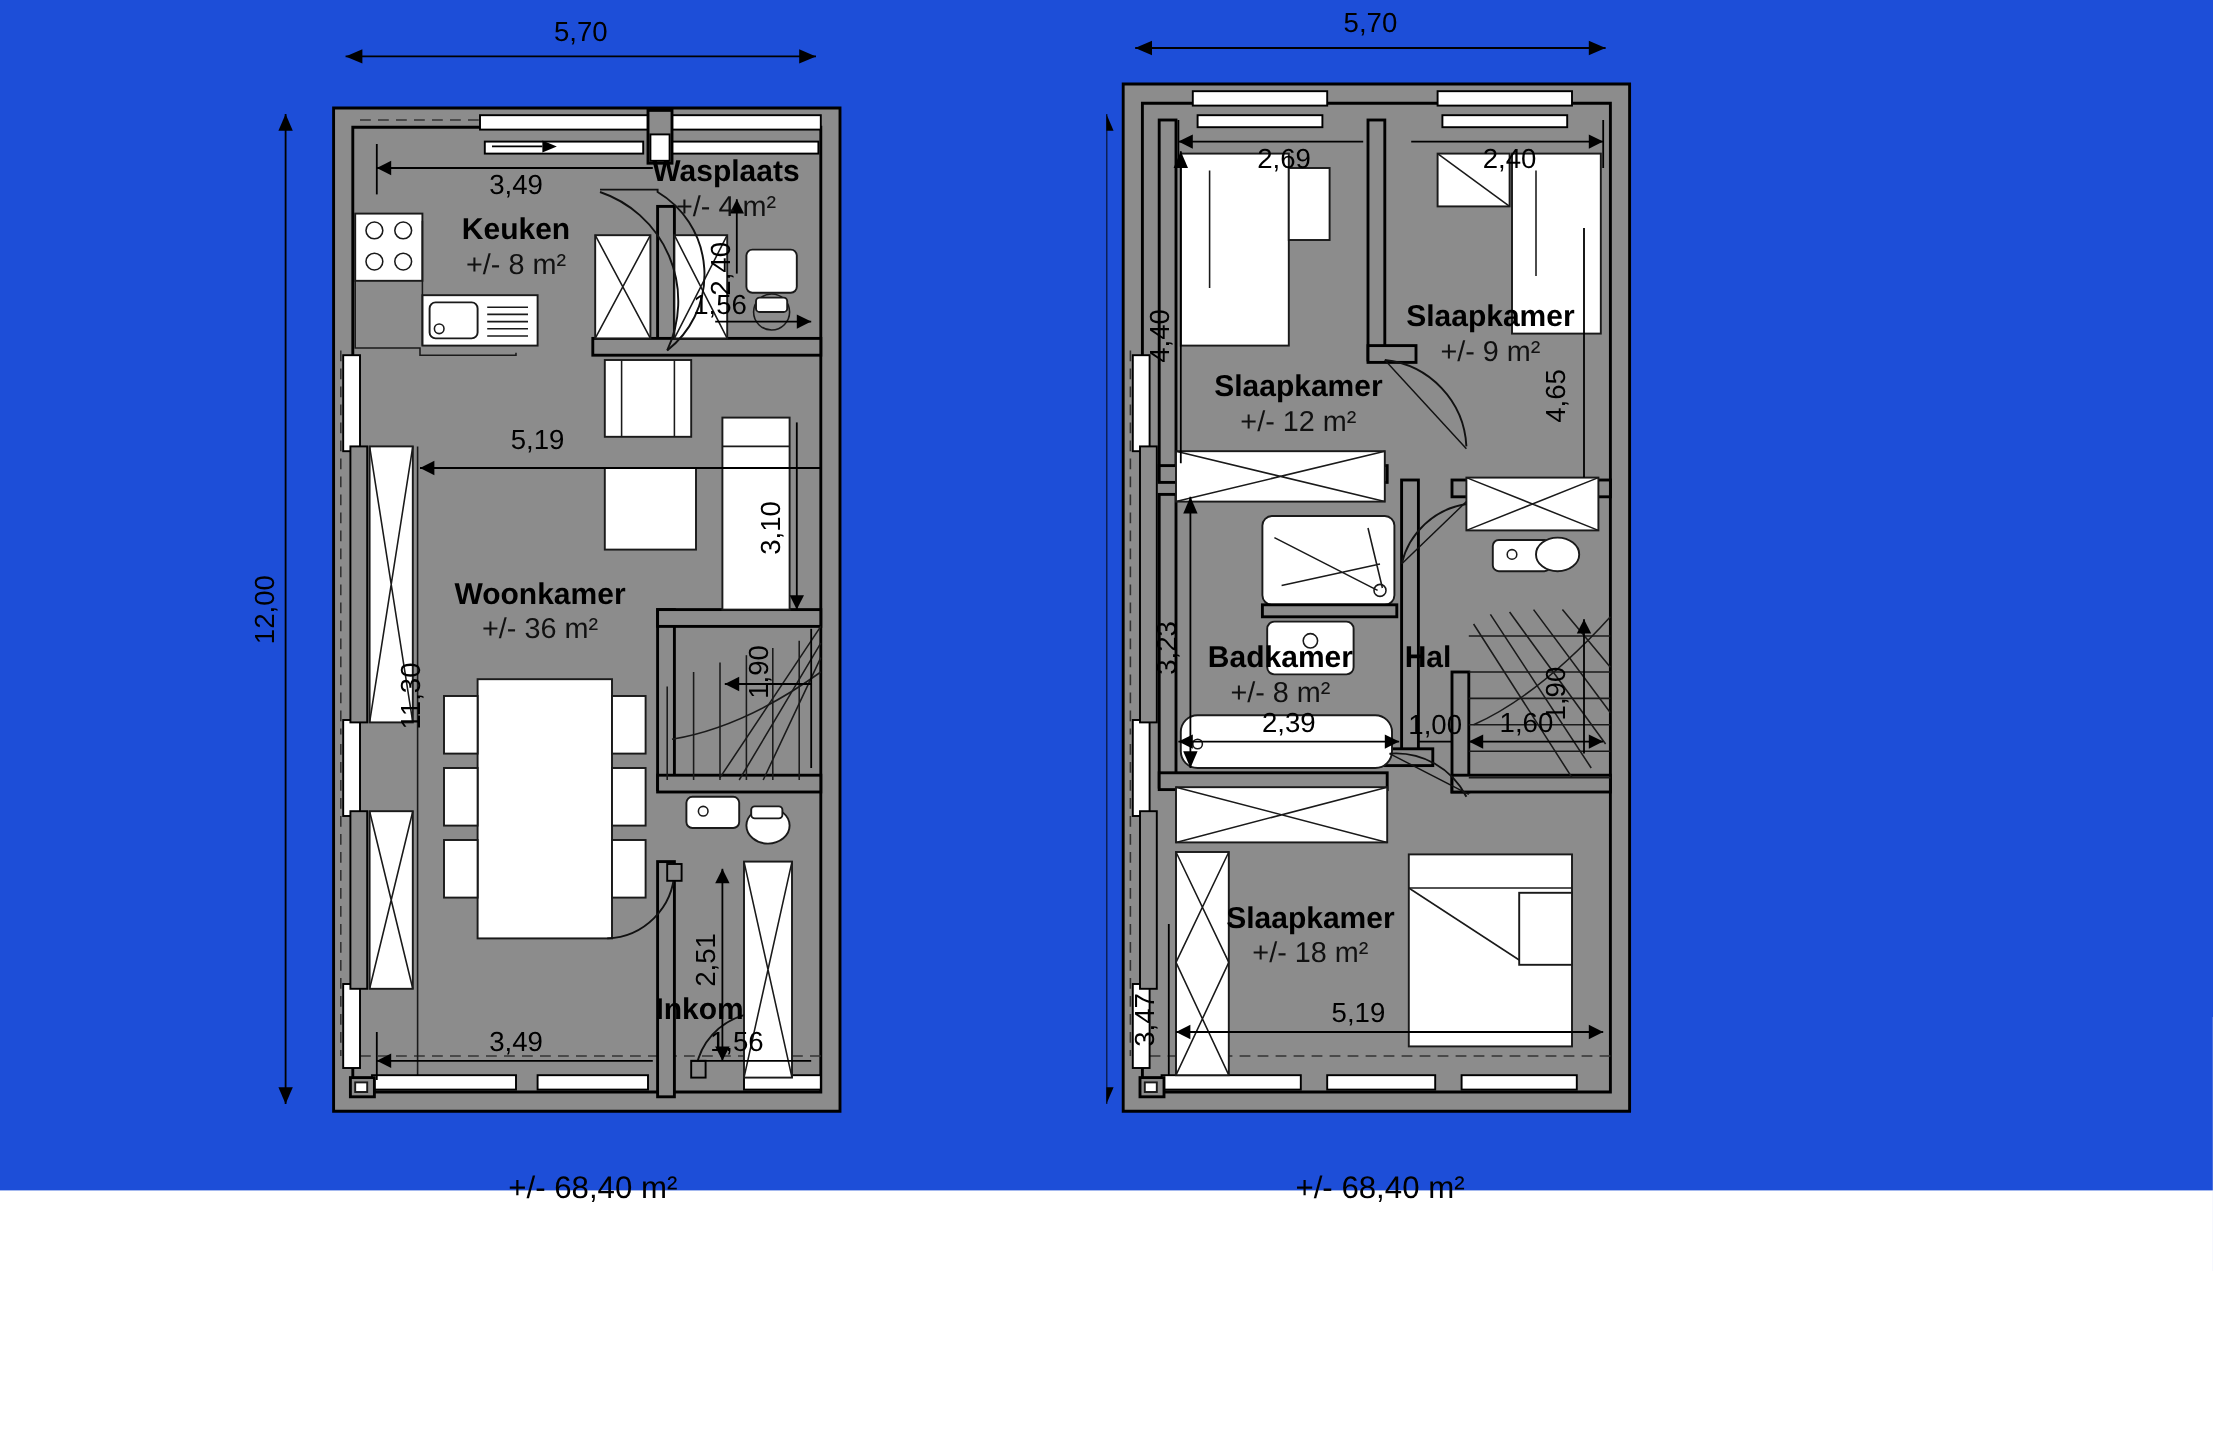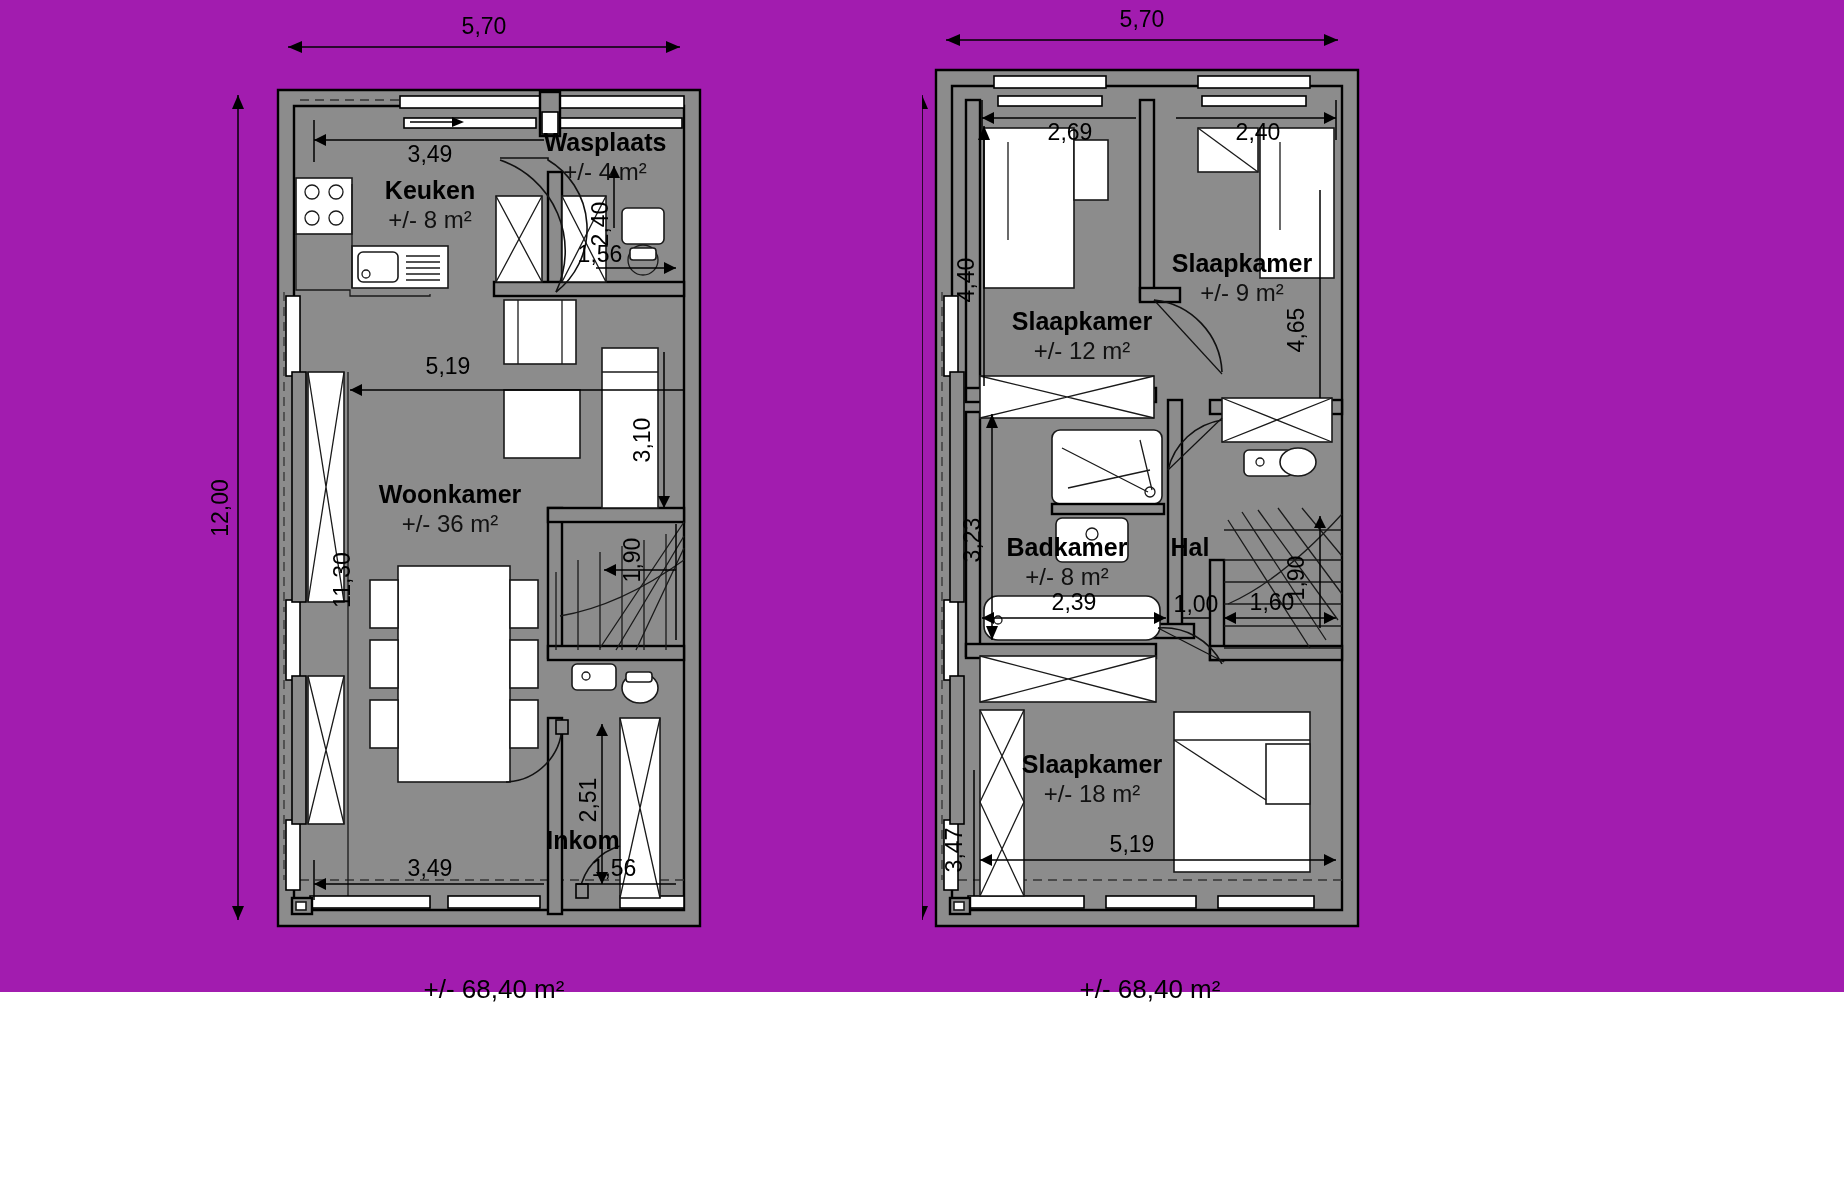--- a/index.html
+++ b/index.html
@@ -1,17 +1,17 @@
 <!DOCTYPE html>
 <html><head>
 <meta charset="utf-8">
 <style>
   html,body{margin:0;padding:0;background:#ffffff;}
   body{width:1844px;height:1200px;font-family:"Liberation Sans",sans-serif;overflow:hidden;}
-  #stage{position:relative;width:1844px;height:992px;background:#a21caf;}
+  #stage{position:relative;width:1844px;height:992px;background:#1d4ed8;}
   .plan{position:absolute;top:0;height:1200px;width:922px;}
   #plan-left{left:0;}
   #plan-right{left:922px;}
   svg{display:block;}
   .ttl{font-family:"Liberation Sans",sans-serif;font-weight:bold;font-size:25px;fill:#000;}
   .sub{font-family:"Liberation Sans",sans-serif;font-weight:normal;font-size:24px;fill:#111;}
   .dim{font-family:"Liberation Sans",sans-serif;font-weight:normal;font-size:23px;fill:#000;}
   .tot{font-family:"Liberation Sans",sans-serif;font-weight:normal;font-size:26px;fill:#000;}
   .gridline{stroke:#d9d9d9;stroke-width:1.2;fill:none;}
   .wall{fill:#8c8c8c;stroke:#000;stroke-width:2.4;}

